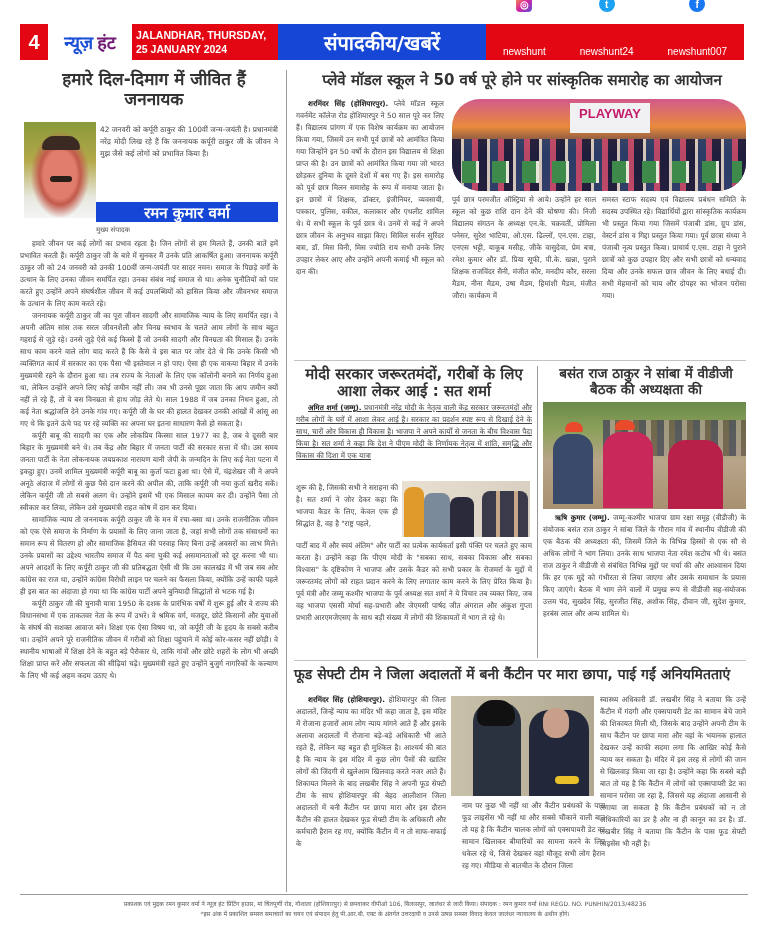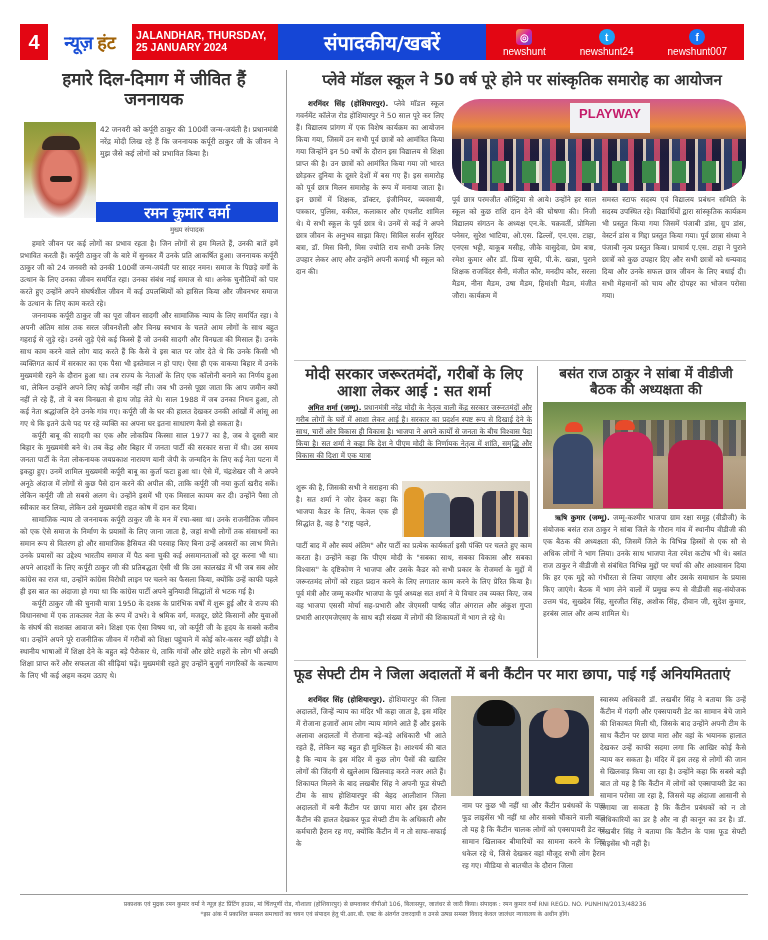--- a/index.html
+++ b/index.html
@@ -4,46 +4,46 @@
 <style>
   * { box-sizing: border-box; margin: 0; padding: 0; }
   html, body { width: 768px; height: 940px; background: #ffffff; overflow: hidden; }
   body { font-family: "DejaVu Sans", sans-serif; color: #222; position: relative; }
 
   
   .masthead { position: absolute; top: 24px; left: 20px; width: 724px; height: 36px; display: flex; align-items: stretch; }
   .page-num { width: 28px; background: #e30613; color: #fff; font-family: "Liberation Sans", sans-serif; font-weight: bold; font-size: 20px; display: flex; align-items: center; justify-content: center; }
   .brand { width: 84px; display: flex; align-items: center; justify-content: center; font-family: "DejaVu Sans", sans-serif; font-weight: bold; font-size: 18px; }
   .brand .b1 { color: #1a4fd6; }
-  .brand .b2 { color: #a16207; margin-left: 4px; }
-  .dateline { width: 146px; background: #e30613; color: #fff; font-family: "Liberation Sans", sans-serif; font-weight: bold; font-size: 10.5px; line-height: 12px; padding: 5px 4px; display: flex; flex-direction: column; justify-content: flex-start; }
+  .brand .b2 { color: #701a75; margin-left: 4px; }
+  .dateline { width: 146px; background: #e30613; color: #fff; font-family: "Liberation Sans", sans-serif; font-weight: bold; font-size: 10.5px; line-height: 12px; padding: 5px 4px; display: flex; flex-direction: column; justify-content: space-between; }
   .section { width: 208px; background: #1546d6; color: #fff; font-size: 20px; font-weight: bold; display: flex; align-items: center; justify-content: center; }
   .social { flex: 1; background: #e30613; display: flex; align-items: flex-end; justify-content: space-around; padding-bottom: 3px; }
   .soc { display: flex; flex-direction: column; align-items: center; }
   .soc .ic { width: 16px; height: 16px; border-radius: 50%; color: #fff; font-size: 10px; font-weight: bold; display: flex; align-items: center; justify-content: center; margin-bottom: 1px; font-family: "Liberation Sans", sans-serif; }
   .soc .ic.insta { background: linear-gradient(135deg, #f9a23b, #d6249f 50%, #5b51d8); border-radius: 4px; }
   .soc .ic.tw { background: #1da1f2; }
   .soc .ic.fb { background: #1877f2; }
-  .soc .h { color: #fff; font-family: "Liberation Sans", sans-serif; font-size: 10px; }
+  .soc .h { color: #fff; font-family: "Liberation Sans", sans-serif; font-size: 10px; margin-top: 33px; }
 
   
   .hl { position: absolute; font-weight: bold; color: #333; text-align: center; line-height: 1.15; }
   .txt { position: absolute; font-size: 7.2px; line-height: 12px; color: #444; text-align: justify; overflow: hidden; }
   .txt p { text-indent: 12px; }
   .byline { font-weight: bold; color: #222; }
   .rule-v { position: absolute; width: 1px; background: #9a9a9a; }
   .rule-h { position: absolute; height: 1px; background: #c4c4c4; }
   .photo { position: absolute; overflow: hidden; }
 
   
   .author-photo { left: 24px; top: 122px; width: 72px; height: 96px; background: radial-gradient(ellipse at 50% 55%, #e07d6c 0 32%, #c25a4b 40%, transparent 58%), linear-gradient(180deg, #8a9a3a 0%, #b3a84a 40%, #e8e8e0 78%, #f4f4f4 100%); }
   .author-photo .hair { position:absolute; left:18px; top:14px; width:38px; height:14px; background:#3a2a22; border-radius: 20px 20px 4px 4px; }
   .author-photo .mustache { position:absolute; left:26px; top:54px; width:22px; height:6px; background:#2a1e18; border-radius: 6px; }
   .author-bar { position: absolute; left: 96px; top: 202px; width: 182px; height: 20px; background: #1546d6; color: #fff; font-size: 15px; font-weight: bold; display: flex; align-items: center; justify-content: center; }
-  .author-role { position: absolute; left: 96px; top: 225px; width: 182px; text-align: center; font-size: 7px; color: #555; }
+  .author-role { position: absolute; left: 96px; top: 225px; width: 182px; text-align: left; font-size: 7px; color: #555; }
 
   
   .school-photo { left: 452px; top: 99px; width: 294px; height: 92px; background: linear-gradient(180deg, #d25a8a 0%, #e98a3c 30%, #2d2a4a 60%, #6a3a5a 100%); border-radius: 28px; }
   .school-photo .banner { position:absolute; left: 118px; top: 4px; width: 80px; height: 30px; background: #f1f1f4; color:#c41c6a; font-weight:bold; font-size: 13px; font-family:"Liberation Sans",sans-serif; text-align:center; line-height: 22px; }
   .school-photo .people { position:absolute; left:0; top: 40px; width:100%; height: 52px; background: repeating-linear-gradient(90deg, #1c1c3a 0 9px, #e2d4c4 9px 12px, #2a3e6a 12px 20px, #c84a6a 20px 26px); opacity: .9; }
   .school-photo .certs { position:absolute; left: 10px; top: 62px; width: 280px; height: 22px; background: repeating-linear-gradient(90deg, #3d8a4a 0 14px, #e8e8d8 14px 17px, transparent 17px 30px); }
 
   
   .meet-photo { left: 543px; top: 402px; width: 203px; height: 107px; background: linear-gradient(180deg, #6b8a4a 0%, #8aa05a 25%, #b8a488 55%, #a89070 100%); }
   .meet-photo .crowd { position:absolute; left:60px; top:18px; width:143px; height:36px; background: repeating-linear-gradient(90deg, #4a4a5a 0 7px, #a89a8a 7px 12px, #6a5a4a 12px 18px); opacity: .8; }

